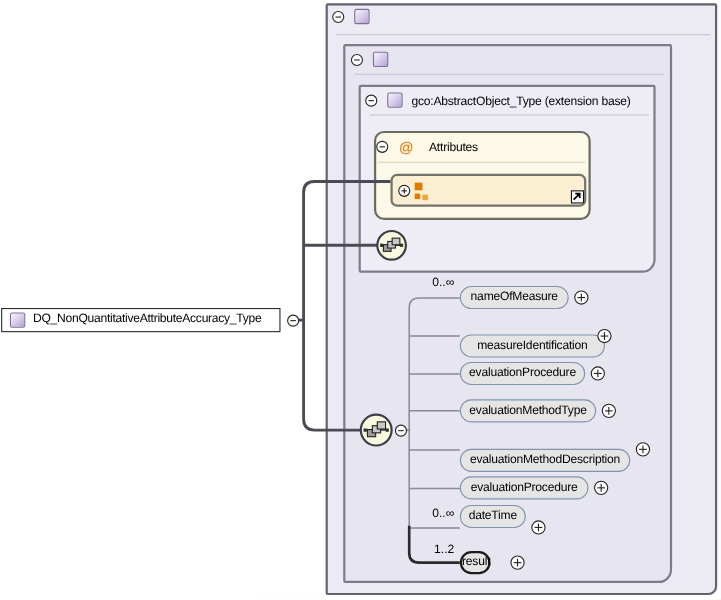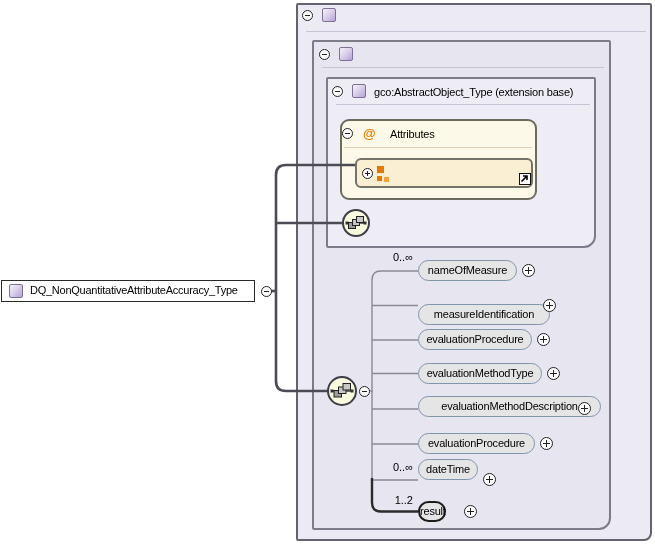--- a/index.html
+++ b/index.html
@@ -165,21 +165,21 @@
 
   <div class="pill" style="top:304px;width:132px">measureIdentification</div>
   <div class="tg plus lg" style="left:543px;top:299px"></div>
 
   <div class="pill" style="top:329px;width:114px">evaluationProcedure</div>
   <div class="tg plus lg" style="left:537px;top:333px"></div>
 
   <div class="pill" style="top:363px;width:124px">evaluationMethodType</div>
   <div class="tg plus lg" style="left:547px;top:367px"></div>
 
-  <div class="pill" style="top:396px;width:183px">evaluationMethodDescription</div>
+  <div class="pill" style="top:408px;width:155px">evaluationMethodDescription</div>
   <div class="tg plus lg" style="left:578px;top:402px"></div>
 
   <div class="pill" style="top:433px;width:117px">evaluationProcedure</div>
   <div class="tg plus lg" style="left:540px;top:437px"></div>
 
   <div class="pill" style="top:459px;width:60px">dateTime</div>
   <div class="tg plus lg" style="left:483px;top:473px"></div>
 
   <div class="pill required" style="top:501px;width:28px">result</div>
   <div class="tg plus lg" style="left:464px;top:505px"></div>

